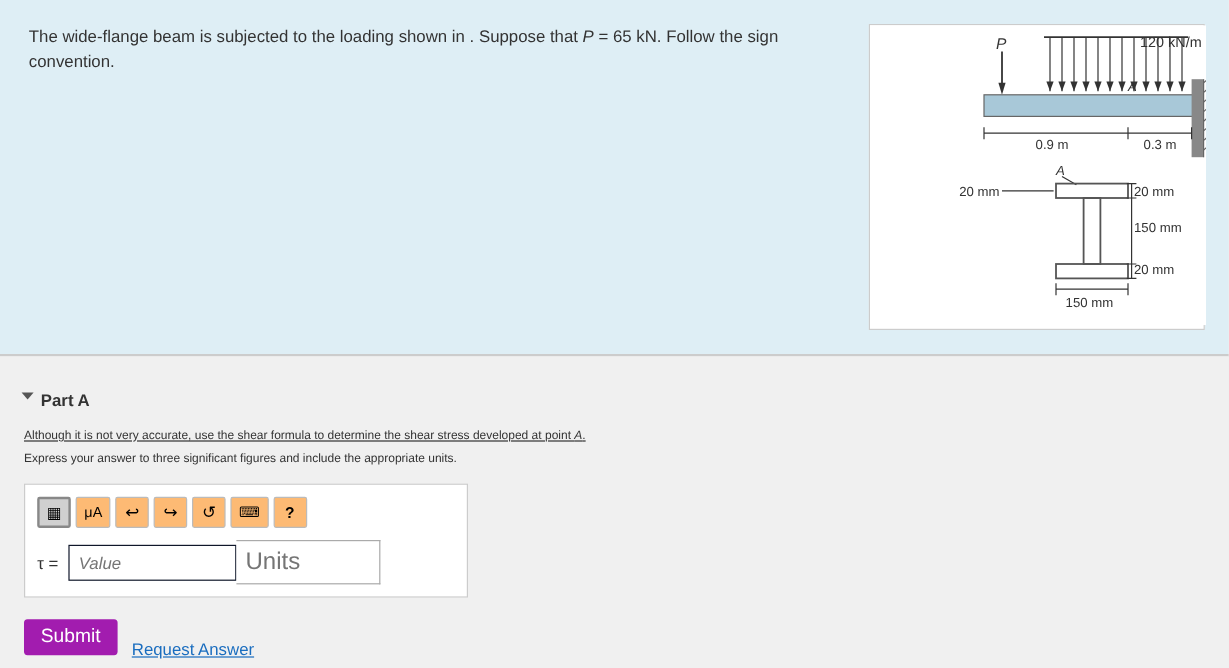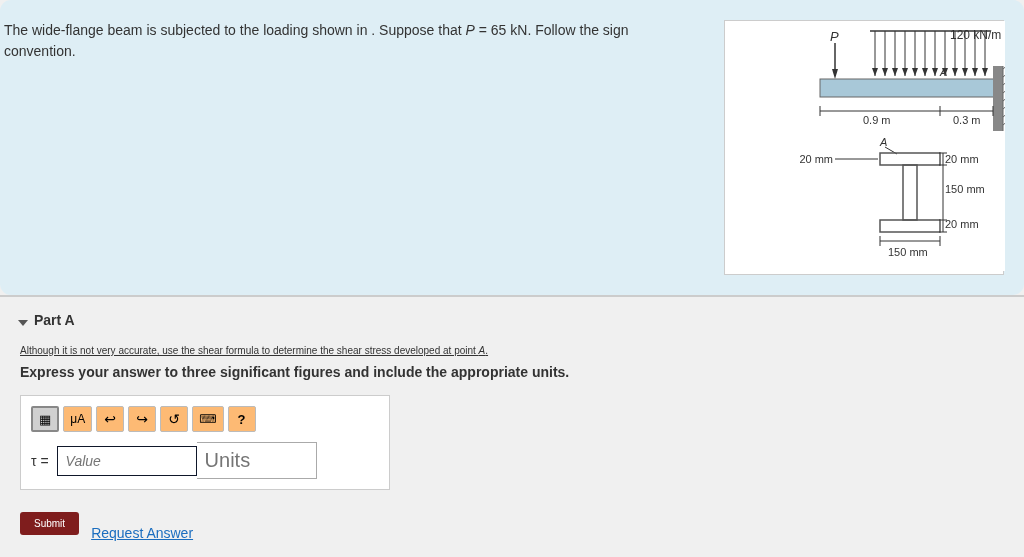--- a/index.html
+++ b/index.html
@@ -9,27 +9,26 @@
       width: 1024px;
       min-height: 557px;
       background: #f0f0f0;
       display: flex;
       flex-direction: column;
     }
 
     
     .problem-section {
       background: #deeef5;
-      padding: 20px 20px 20px 4px;
+      padding: 20px 20px 20px 24px;
       display: flex;
       flex-direction: row;
       align-items: flex-start;
       min-height: 280px;
       position: relative;
-      border-radius: 11px;
     }
 
     .problem-text {
       flex: 1;
       font-size: 14px;
       color: #333;
       padding-right: 20px;
       line-height: 1.5;
     }
 
@@ -49,23 +48,24 @@
     }
 
     
     .part-section {
       background: #f0f0f0;
       padding: 15px 20px 20px 20px;
     }
 
     .part-header {
       display: flex;
-      align-items: flex-end;
+      align-items: flex-start;
       margin-bottom: 15px;
       cursor: pointer;
+      margin-top: 13px;
     }
 
     .triangle-icon {
       width: 0;
       height: 0;
       border-left: 6px solid #555;
       border-top: 5px solid transparent;
       border-bottom: 5px solid transparent;
       margin-right: 8px;
       transform: rotate(90deg);
@@ -77,22 +77,22 @@
     }
 
     .part-description {
       margin-bottom: 6px;
       font-size: 10px;
       line-height: 1.5;
       text-decoration: underline;
     }
 
     .express-instruction {
-      font-weight: bold;
-      font-size: 14px;
+      font-weight: normal;
+      font-size: 10px;
       margin-bottom: 15px;
     }
 
     
     .answer-area {
       border: 1px solid #ccc;
       background: white;
       width: 370px;
       padding: 10px;
       margin-bottom: 15px;
@@ -161,25 +161,25 @@
     }
 
     
     .button-row {
       display: flex;
       align-items: center;
       gap: 12px;
     }
 
     .submit-btn {
-      background: #7f1d1d;
+      background: #a21caf;
       color: white;
       border: none;
       padding: 6px 14px;
-      font-size: 10px;
+      font-size: 16px;
       cursor: pointer;
       border-radius: 3px;
     }
 
     .request-link {
       color: #1a6dbf;
       text-decoration: underline;
       cursor: pointer;
       font-size: 14px;
       background: none;

